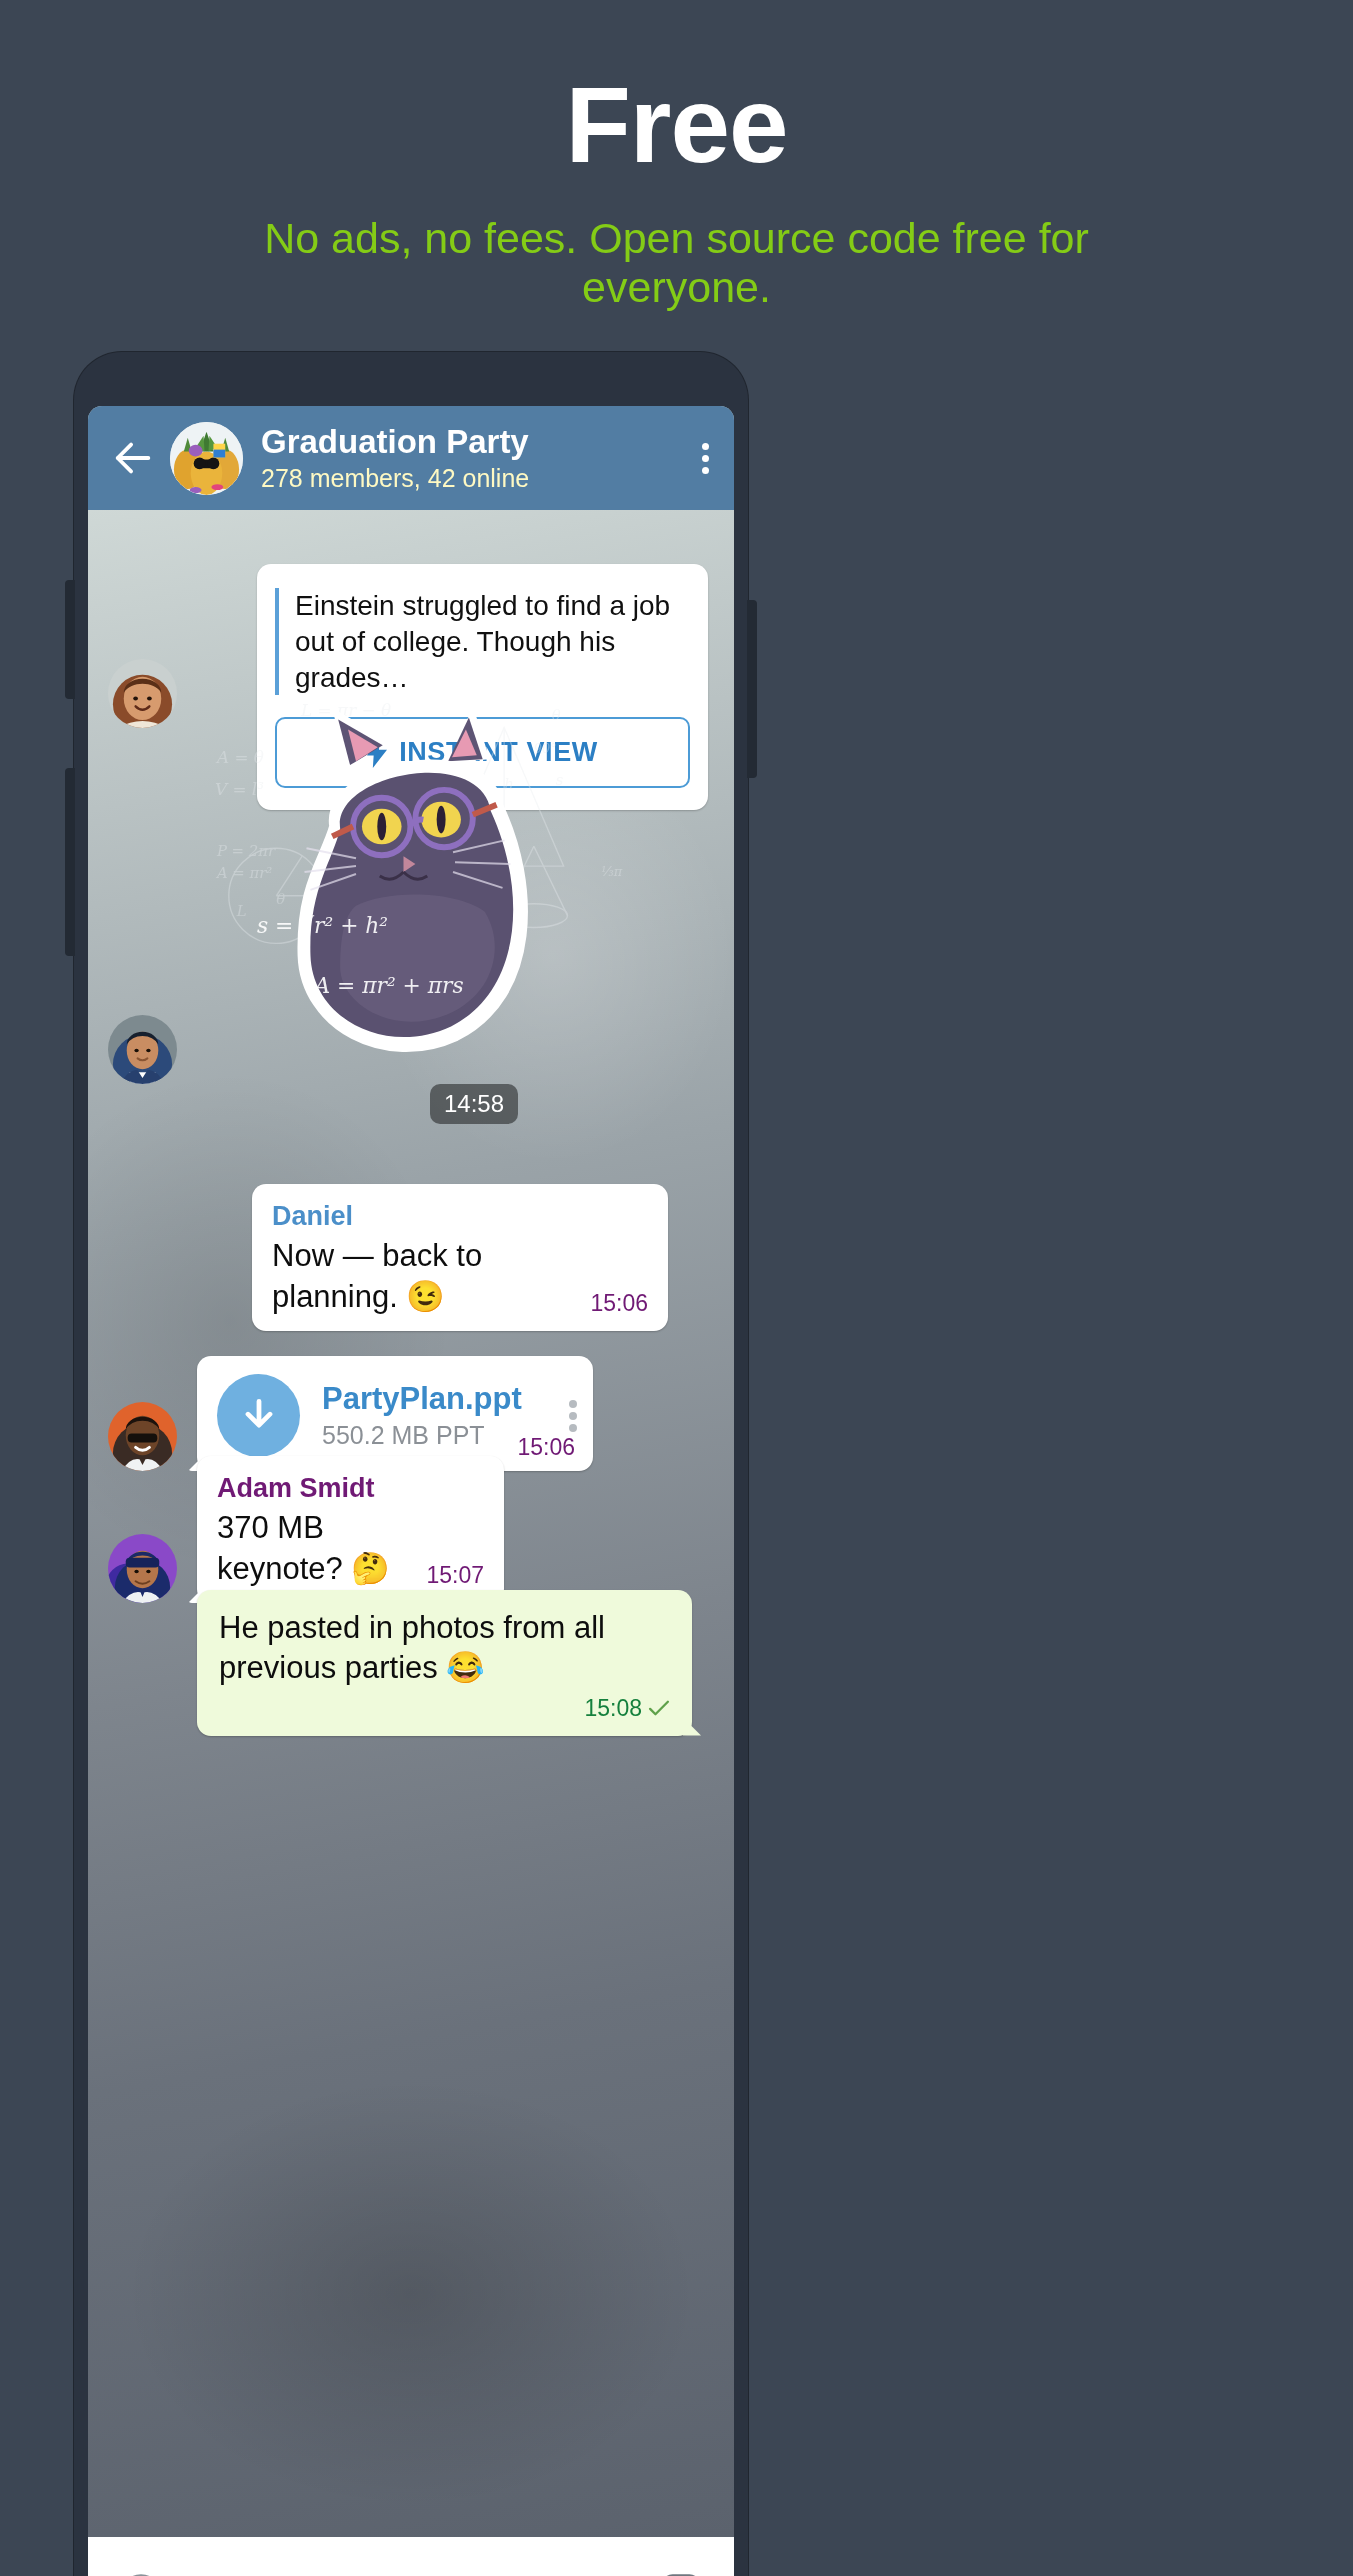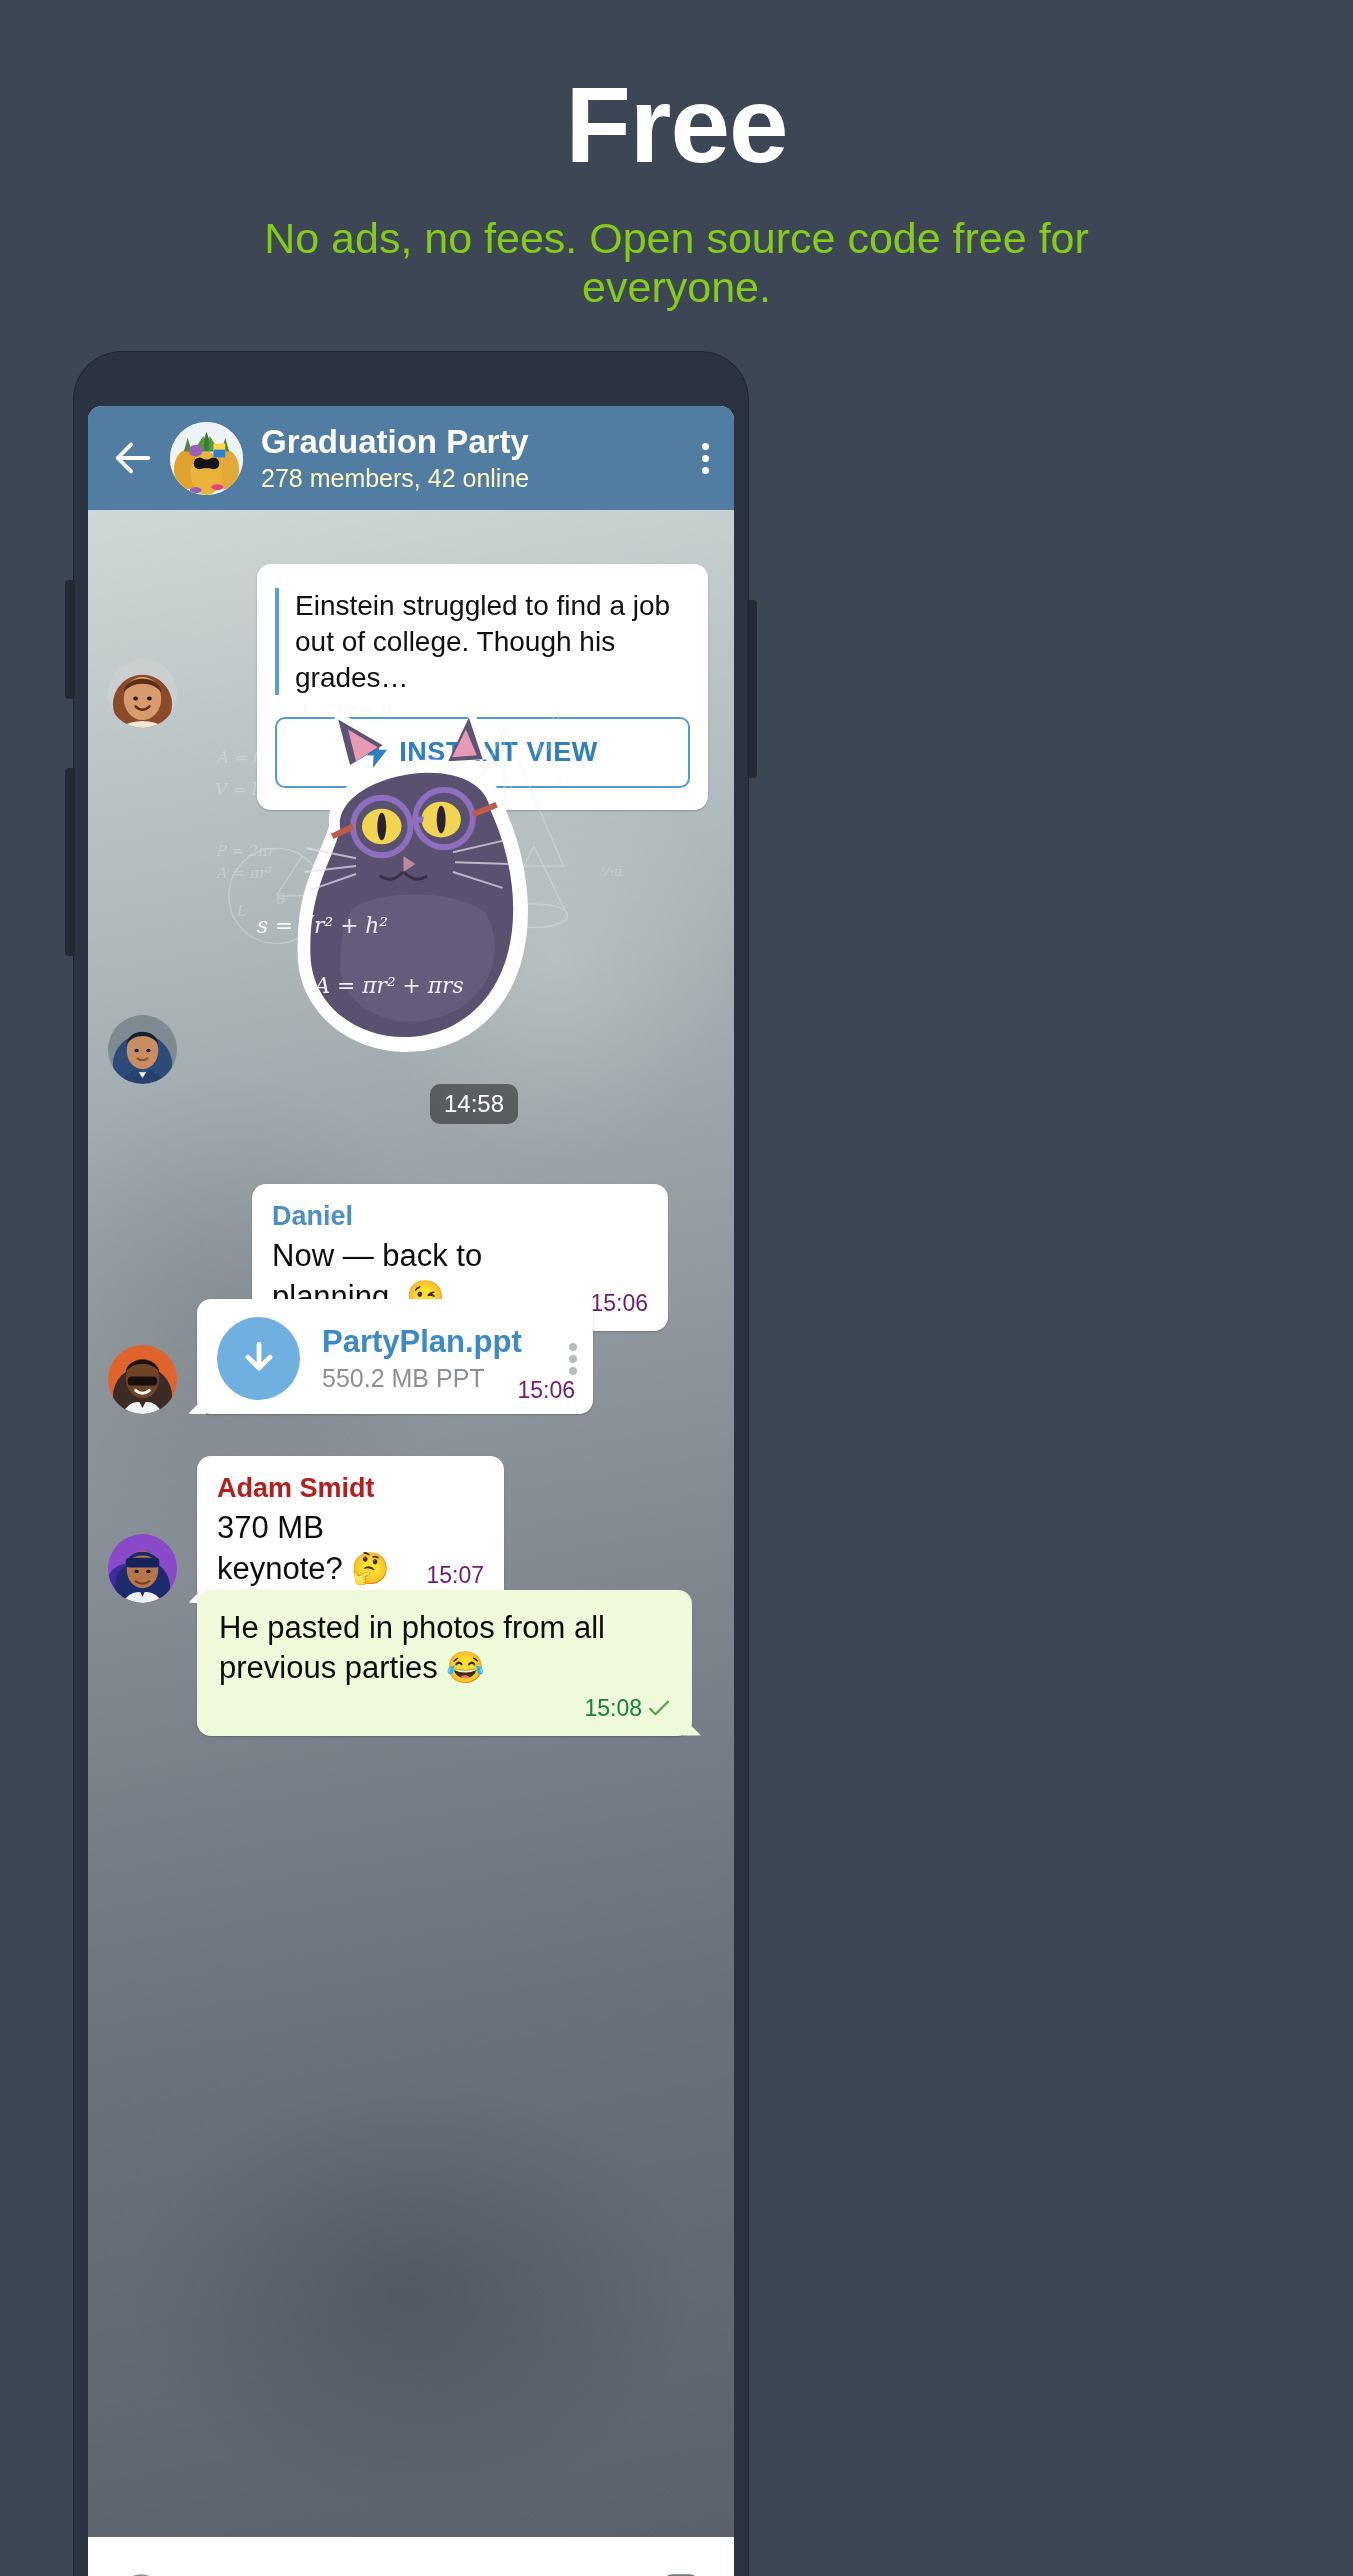--- a/index.html
+++ b/index.html
@@ -328,21 +328,21 @@
         <div style="position:absolute; left:164px; top:674px; width:416px;" class="bubble">
           <div style="padding:16px 20px 14px 20px;">
             <div class="msg-name" style="color:#4b8fc9">Daniel</div>
             <div style="display:flex; align-items:flex-end; gap:14px;">
               <div class="msg-text">Now — back to planning. 😉</div>
               <div class="msg-time">15:06</div>
             </div>
           </div>
         </div>
 
-        <div class="row" style="position:absolute; left:20px; top:789px; width:606px; align-items:flex-end;">
+        <div class="row" style="position:absolute; left:20px; top:846px; width:606px; align-items:flex-end;">
           <div class="av-small">
             <svg viewBox="0 0 70 70">
               <rect width="70" height="70" fill="#e0632c"></rect>
               <circle cx="35" cy="52" r="30" fill="#3a2b24"></circle>
               <ellipse cx="35" cy="34" rx="17" ry="20" fill="#6d4428"></ellipse>
               <path d="M18 28a17 13 0 0 1 34 0 19 16 0 0 0-34 0z" fill="#1c120c"></path>
               <rect x="20" y="32" width="30" height="9" rx="4" fill="#15100c"></rect>
               <path d="M28 46 q7 6 14 0" fill="none" stroke="#ffffff" stroke-width="3" stroke-linecap="round"></path>
               <path d="M14 70 q8 -14 18 -12 l3 6 3 -6 q10 -2 18 12z" fill="#f0f2f3"></path>
             </svg>
@@ -378,21 +378,21 @@
               <path d="M19 30a16 12 0 0 1 32 0 18 15 0 0 0-32 0z" fill="#1a2a66"></path>
               <rect x="18" y="24" width="34" height="10" rx="4" fill="#16235a"></rect>
               <ellipse cx="29" cy="38" rx="2.2" ry="1.8" fill="#170e06"></ellipse>
               <ellipse cx="41" cy="38" rx="2.2" ry="1.8" fill="#170e06"></ellipse>
               <path d="M28 48 q7 5 14 0" fill="none" stroke="#6d3f20" stroke-width="2" stroke-linecap="round"></path>
               <path d="M14 70 q9 -13 19 -11 l2 5 2 -5 q10 -2 19 11z" fill="#eef1f3"></path>
             </svg>
           </div>
           <div class="bubble tail-l" style="margin-left:20px; width:307px;">
             <div style="padding:16px 20px 14px 20px;">
-              <div class="msg-name" style="color:#b91c1c">Adam Smidt</div>
+              <div class="msg-name" style="color:#701a75">Adam Smidt</div>
               <div style="display:flex; align-items:flex-end; gap:12px;">
                 <div class="msg-text">370 MB keynote? 🤔</div>
                 <div class="msg-time">15:07</div>
               </div>
             </div>
           </div>
         </div>
 
         <div class="bubble out tail-r" style="position:absolute; left:109px; top:1080px; width:495px;">
           <div style="padding:18px 22px 14px 22px;">

